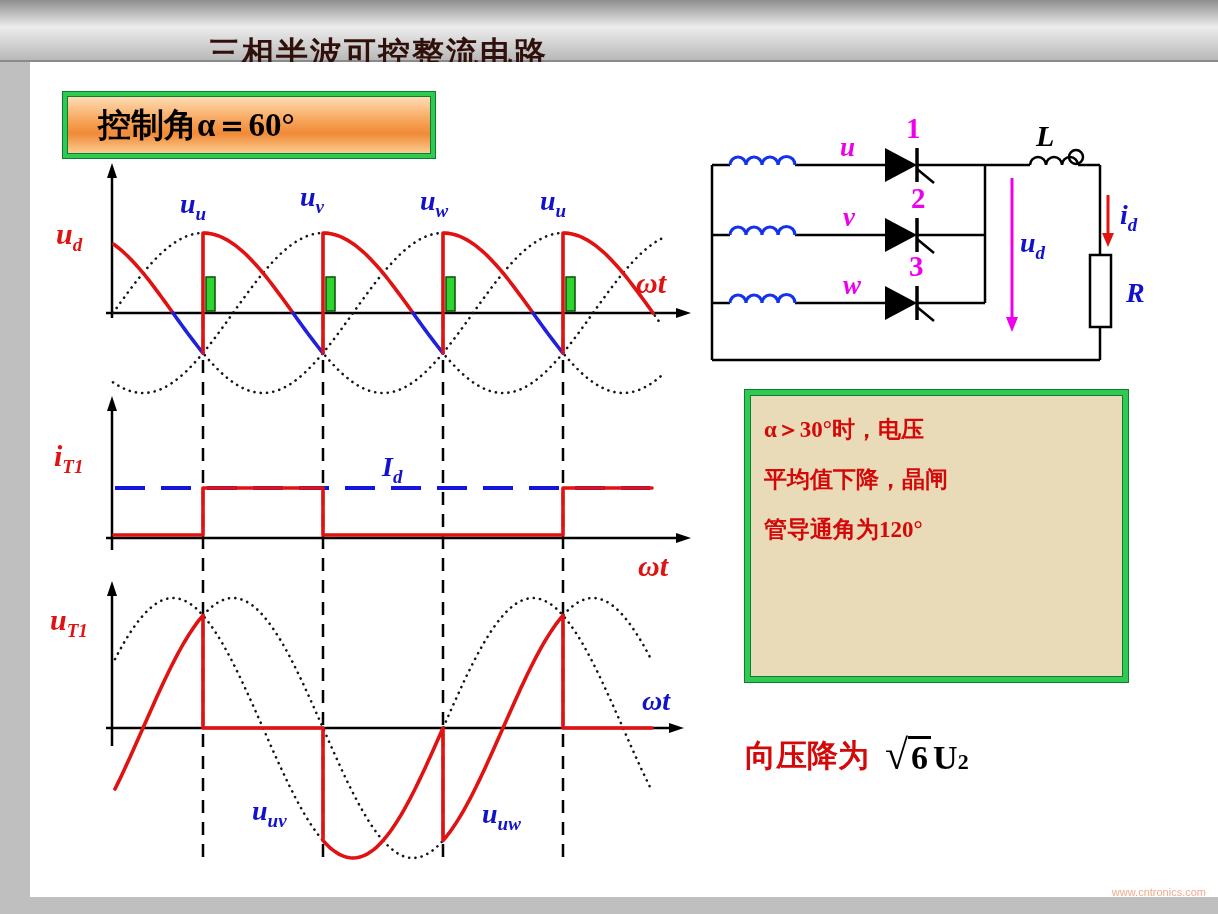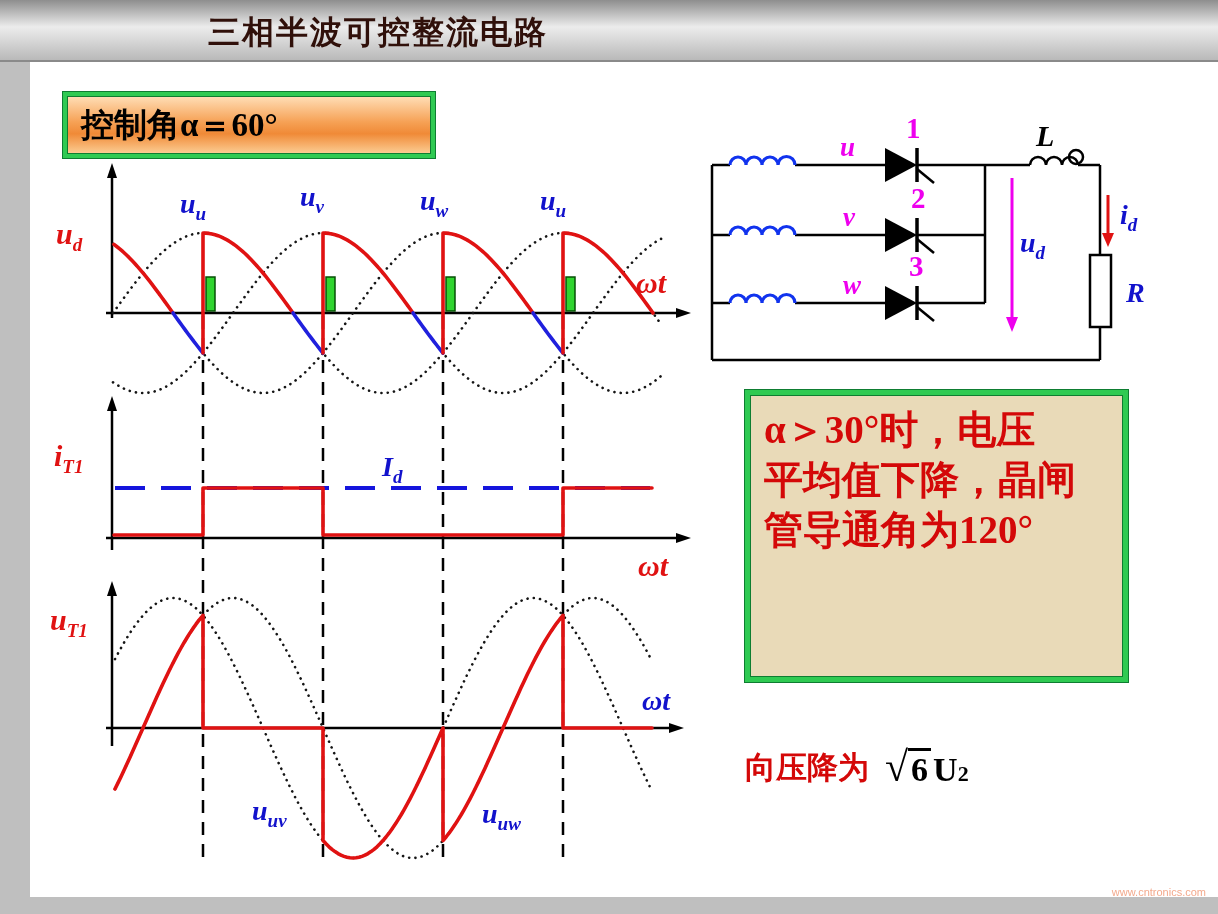--- a/index.html
+++ b/index.html
@@ -2,34 +2,34 @@
 <html><head>
 <meta charset="utf-8">
 <style>
   html,body{margin:0;padding:0;background:#bfbfbf;}
   .page{position:relative;width:1218px;height:914px;background:#bfbfbf;overflow:hidden;
         font-family:"Liberation Serif",serif;}
   .header{position:absolute;left:0;top:0;width:1218px;height:62px;
           background:linear-gradient(180deg,#8e8e8e 0%,#ececec 45%,#b9b9b9 100%);
           border-bottom:2px solid #8a8a8a;box-sizing:border-box;}
   .htitle{position:absolute;top:11px;font-size:32px;font-weight:bold;color:#30100a;letter-spacing:2px;}
-  .htitle.left{left:208px;}
+  .htitle.left{left:208px;margin-top:21px;}
   .htitle.right{left:816px;}
   .content{position:absolute;left:30px;top:62px;width:1188px;height:835px;background:#ffffff;}
   .control-box{position:absolute;left:63px;top:92px;width:372px;height:66px;box-sizing:border-box;
           border:4px solid #2fca52;box-shadow:inset 0 0 0 1px #0e7d31,0 0 0 1px #0e7d31;
           background:linear-gradient(180deg,#ffdfb8 0%,#f6a155 45%,#f08a37 65%,#fccf96 100%);
-          display:flex;align-items:center;padding-left:14px;
+          display:flex;align-items:center;padding-left:31px;
           font-size:33px;font-weight:bold;color:#000;}
   .note-box{position:absolute;left:745px;top:390px;width:383px;height:292px;box-sizing:border-box;
           border:5px solid #2fca52;box-shadow:inset 0 0 0 1px #0e7d31,0 0 0 1px #0e7d31;
           background:#e9dab8;padding:10px 12px 4px 14px;
-          font-size:39px;font-weight:bold;color:#d40808;line-height:50px;}
+          font-size:23px;font-weight:bold;color:#d40808;line-height:50px;}
   .conclusion{position:absolute;left:745px;top:708px;color:#d40808;font-size:31px;font-weight:bold;}
-  .c2{margin-top:38px;display:flex;align-items:center;}
+  .c2{margin-top:26px;display:flex;align-items:center;}
   .formula{color:#000;margin-left:16px;display:inline-flex;align-items:baseline;font-weight:bold;}
   .rad{font-size:42px;line-height:1;}
   .radicand{border-top:3px solid #000;font-size:34px;padding:0 3px;}
   .usym{font-size:34px;margin-left:2px;}
   .formula sub{font-size:22px;}
   .watermark{position:absolute;right:12px;top:886px;font-size:11px;color:#f3a98c;
           font-family:"Liberation Sans",sans-serif;}
   svg{position:absolute;overflow:visible;}
   #wave-svg{left:30px;top:158px;}
   #circuit-svg{left:700px;top:100px;}

